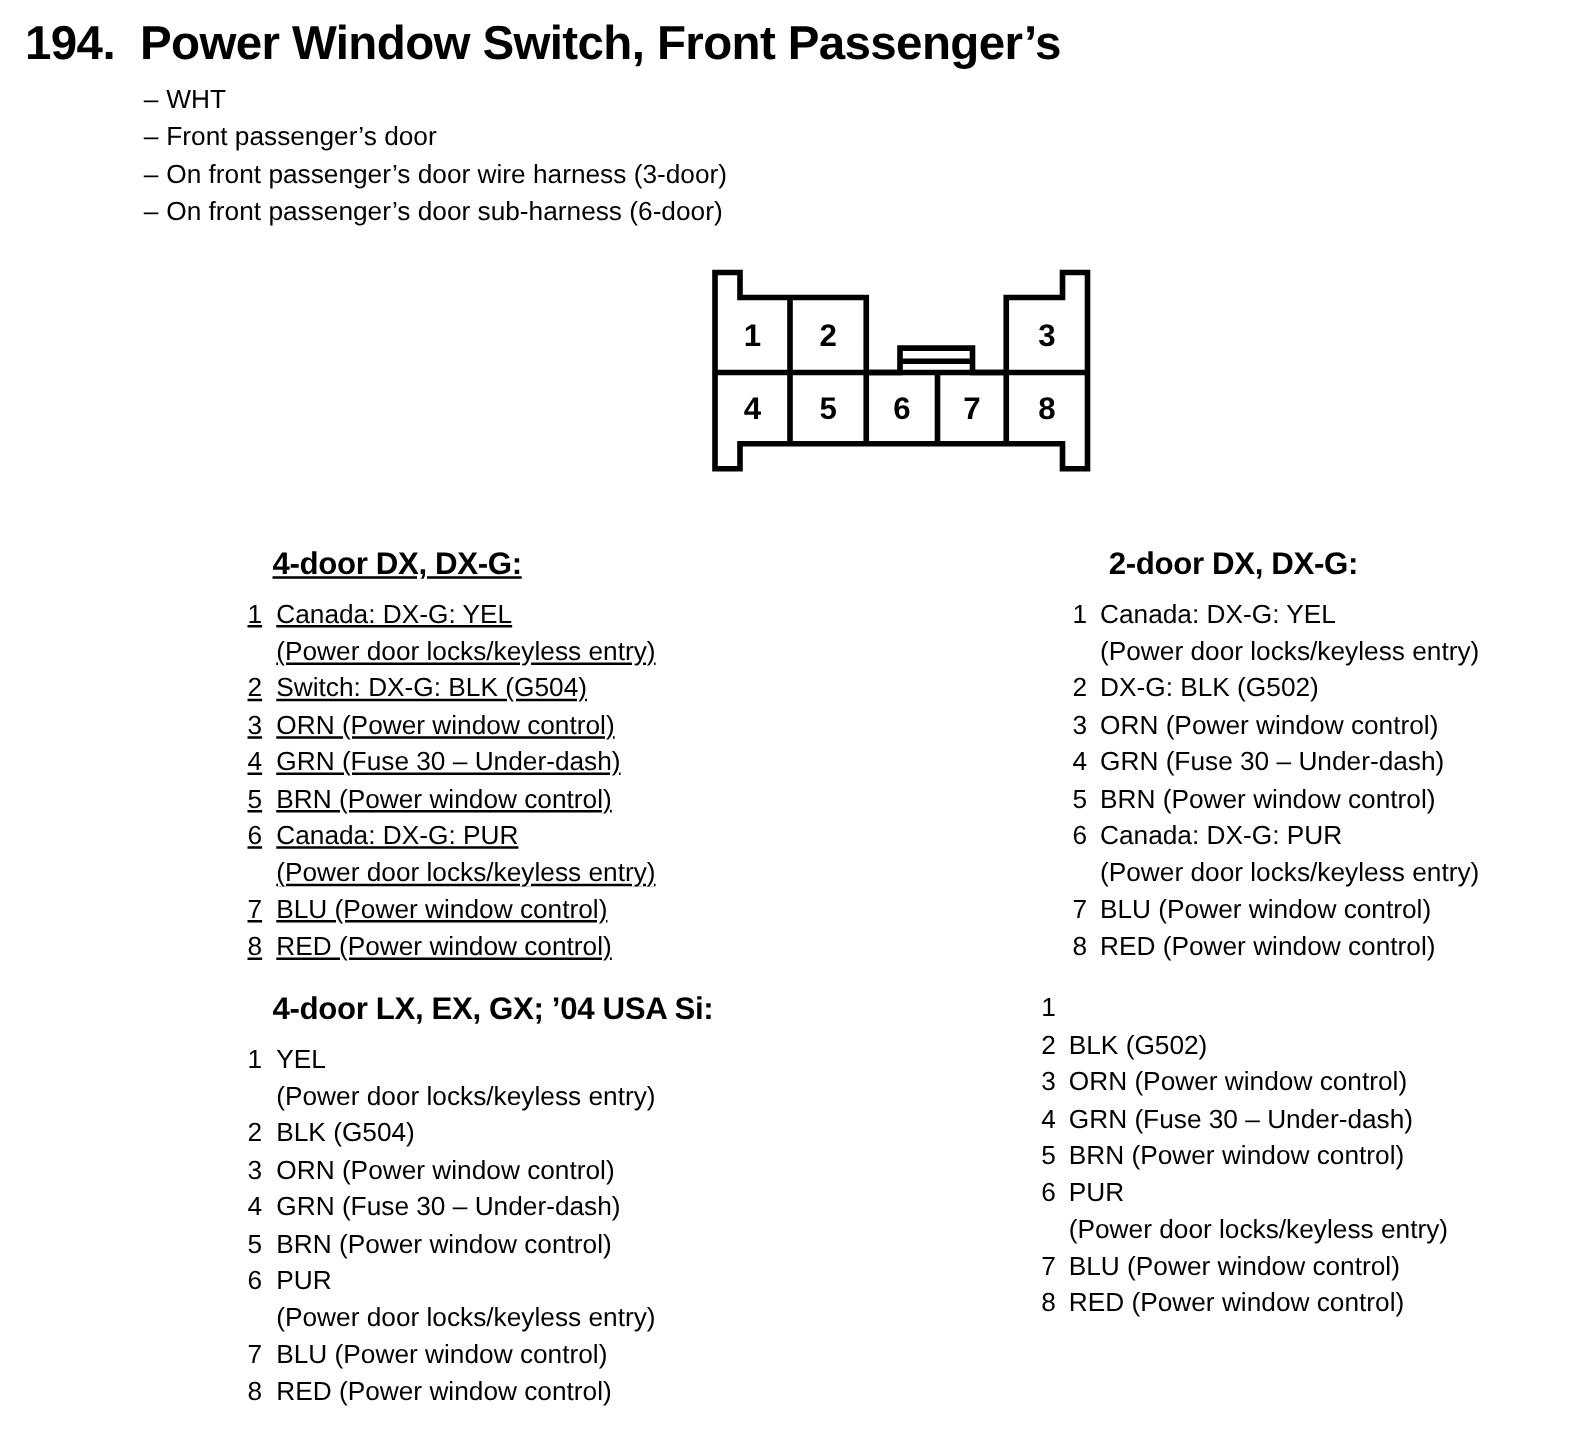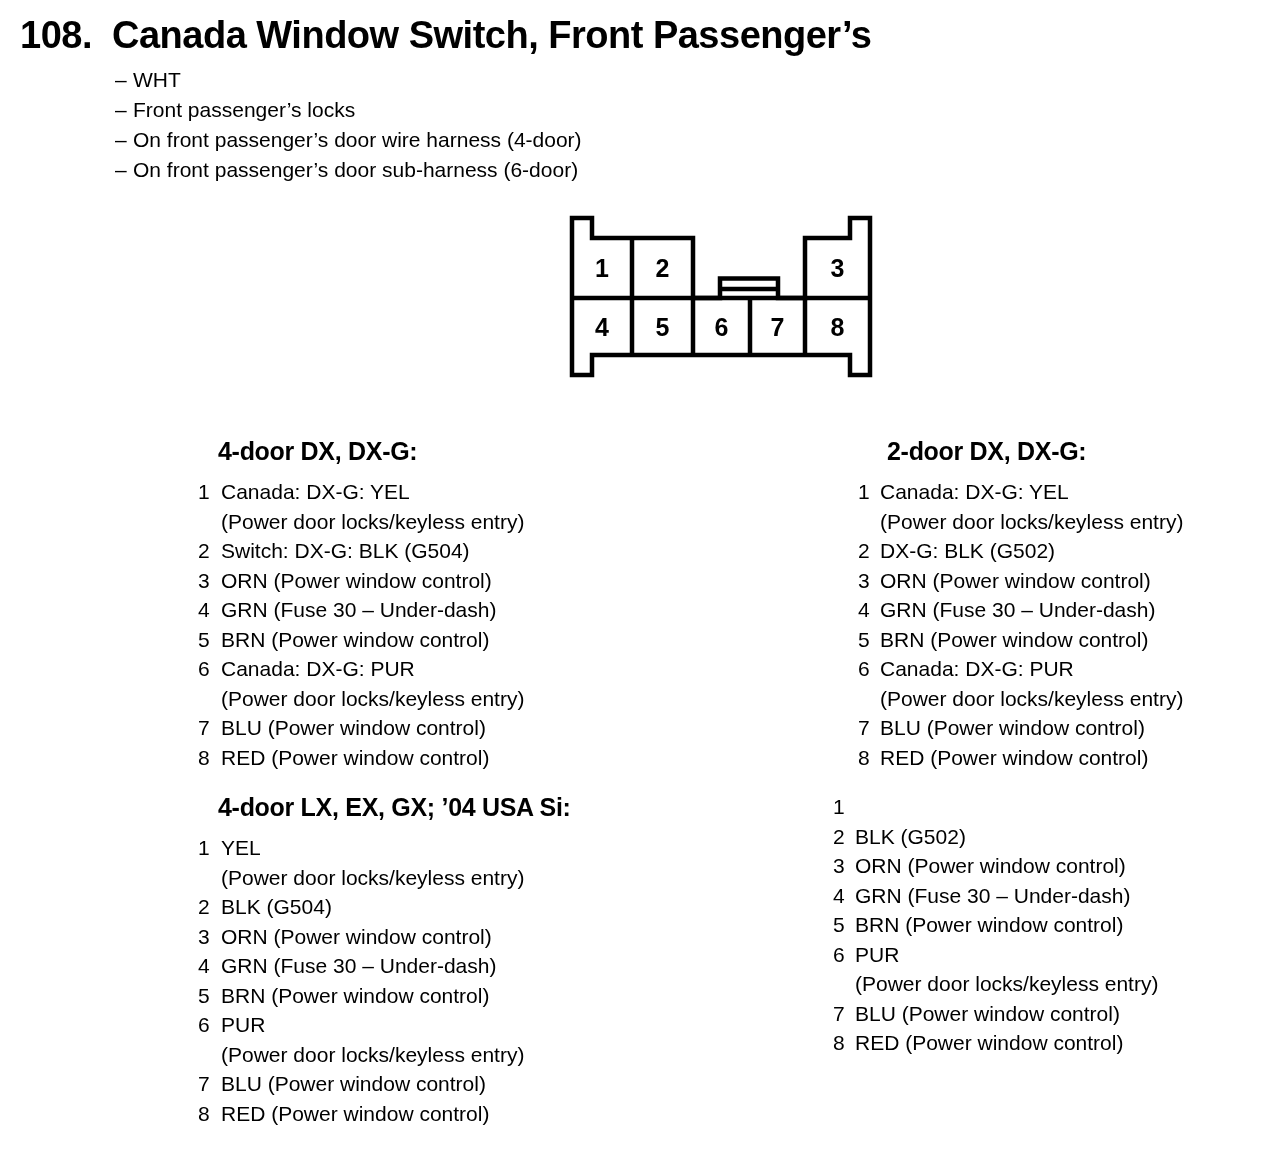--- a/index.html
+++ b/index.html
@@ -22,47 +22,47 @@
   .connector text{font-family:"Liberation Sans",sans-serif;font-size:25px;font-weight:bold;fill:#000;}
   
   .pinlist{position:absolute;width:430px;font-size:21px;}
   .pinlist h2{margin:0 0 11px 20px;font-size:25px;line-height:30px;font-weight:bold;
     letter-spacing:-0.3px;white-space:nowrap;}
   .col-right h2{margin-left:29px;}
   .row{display:flex;line-height:29.5px;}
   .num{width:23px;flex:none;}
   .col-right .num{width:22px;}
   .desc{white-space:nowrap;}
-  #sec0{left:198px;top:436px;}
+  #sec0{left:198px;top:436px;text-decoration:underline;}
   #sec1{left:858px;top:436px;}
   #sec2{left:198px;top:792px;}
   #sec3{left:833px;top:792px;}
 </style>
 </head>
 <body>
 
 <div class="page">
 
   <header class="title">
-    <span class="title-num">108.</span>
-    <span class="title-text">Canada Window Switch, Front Passenger’s</span>
+    <span class="title-num">194.</span>
+    <span class="title-text">Power Window Switch, Front Passenger’s</span>
   </header>
 
   <ul class="notes">
     <li class="note">
       <span class="dash">–</span>
       <span>WHT</span>
     </li>
     <li class="note">
       <span class="dash">–</span>
-      <span>Front passenger’s locks</span>
-    </li>
-    <li class="note">
-      <span class="dash">–</span>
-      <span>On front passenger’s door wire harness (4-door)</span>
+      <span>Front passenger’s door</span>
+    </li>
+    <li class="note">
+      <span class="dash">–</span>
+      <span>On front passenger’s door wire harness (3-door)</span>
     </li>
     <li class="note">
       <span class="dash">–</span>
       <span>On front passenger’s door sub-harness (6-door)</span>
     </li>
   </ul>
 
   <svg class="connector" width="306" height="166" viewBox="0 0 306 166" xmlns="http://www.w3.org/2000/svg">
     <path d="M4,4 L24,4 L24,24 L125,24 L125,84 L152,84 L152,64.5 L210,64.5 L210,84 L237,84 L237,24 L282,24 L282,4 L302,4 L302,161 L282,161 L282,141 L24,141 L24,161 L4,161 Z"></path>
     <g>

